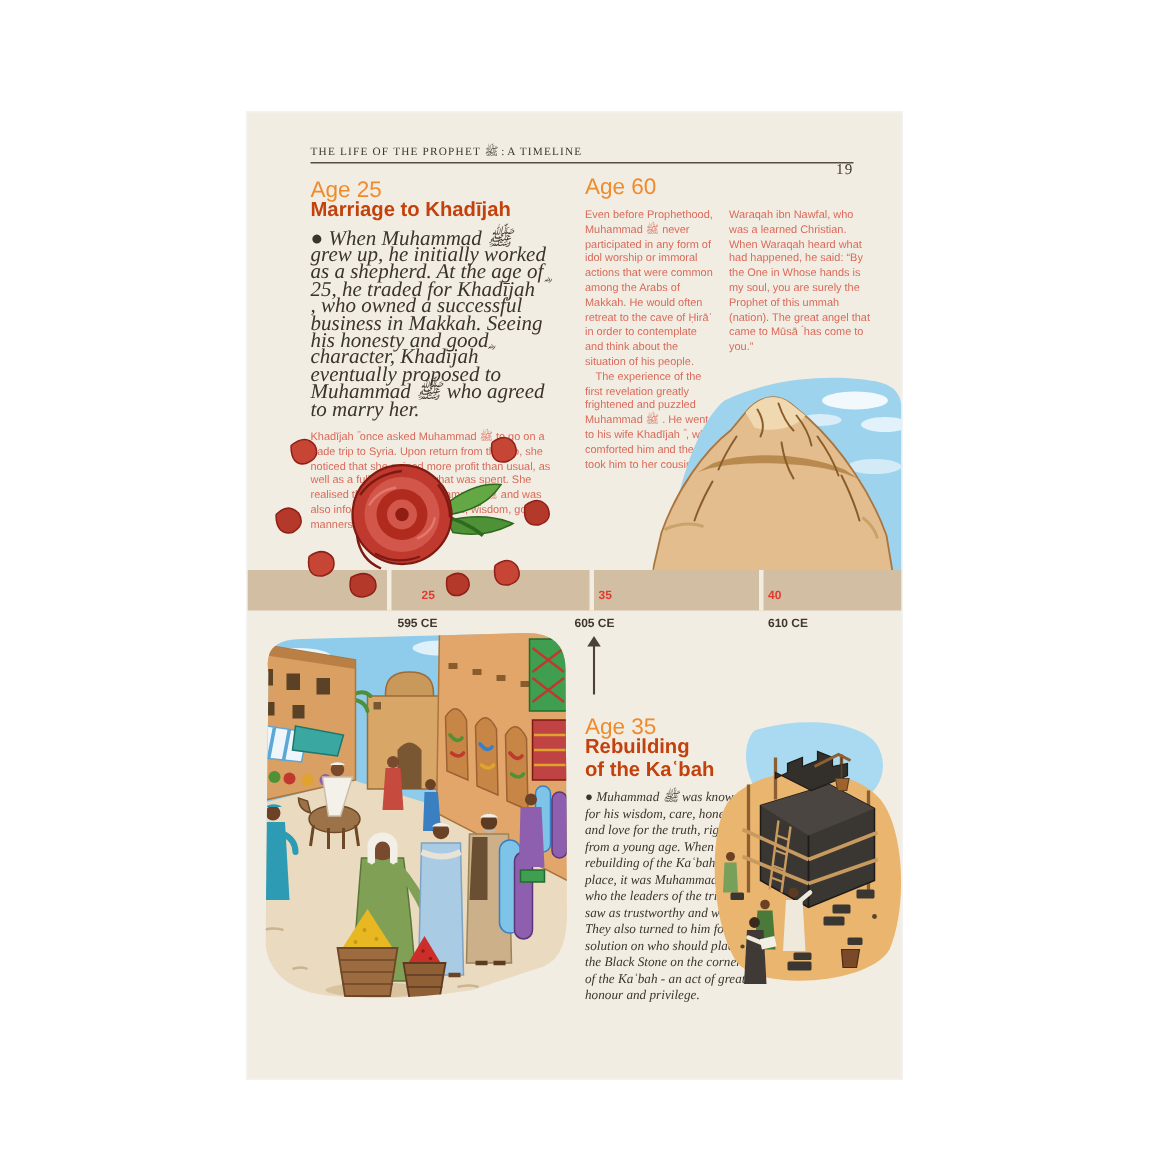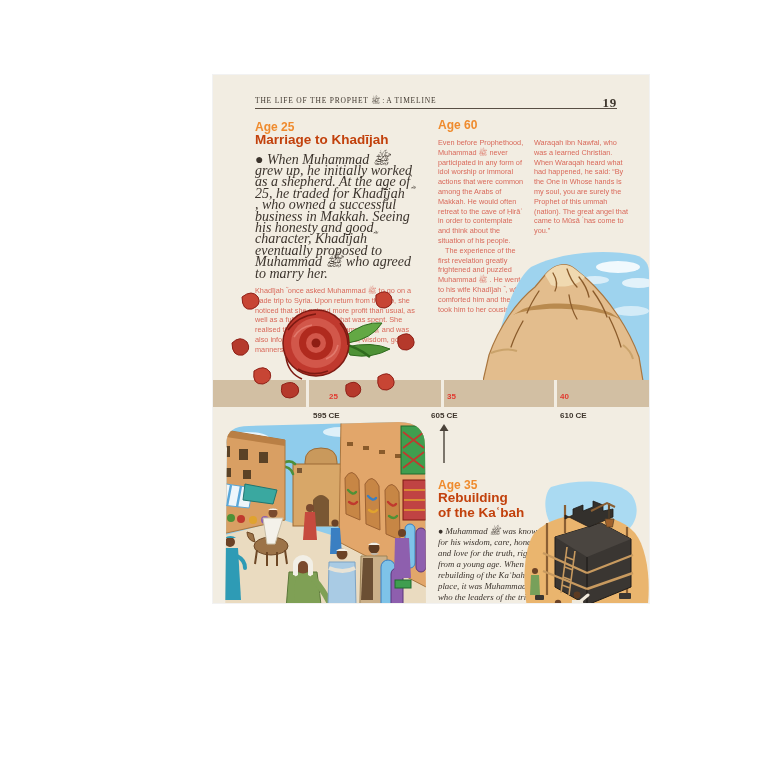--- a/index.html
+++ b/index.html
@@ -1,29 +1,29 @@
 <!DOCTYPE html>
 <html><head>
 <meta charset="utf-8">
 <style>
   html,body{margin:0;padding:0;background:#ffffff;width:768px;height:768px;overflow:hidden;}
   *{box-sizing:border-box;}
   .page{
-    position:absolute;left:165px;top:75px;width:436px;height:528px;
+    position:absolute;left:165px;top:75px;width:436px;height:644px;
     background:#f2ede2;box-shadow:0 0 0 1px rgba(0,0,0,0.05);
-    font-family:"Liberation Sans",sans-serif;color:#3b332c;overflow:hidden;margin-left:48px;
+    font-family:"Liberation Sans",sans-serif;color:#3b332c;overflow:hidden;
   }
   .abs{position:absolute;}
   
   .hdr{left:42px;top:19px;width:362px;height:15px;border-bottom:1px solid #584e44;
        font-family:"Liberation Serif",serif;font-size:7.5px;letter-spacing:0.8px;color:#3f372e;}
   .hdr .t{position:absolute;left:0;top:2px;}
-  .hdr .n{position:absolute;right:0;top:1px;font-size:13px;font-weight:bold;}
+  .hdr .n{position:absolute;right:0;top:14px;font-size:10px;font-weight:normal;}
   
-  .agelabel{font-size:12px;font-weight:bold;color:#ef8b2e;line-height:12px;}
+  .agelabel{font-size:15px;font-weight:normal;color:#ef8b2e;line-height:12px;}
   .sectitle{font-size:13.5px;font-weight:bold;color:#c2410c;line-height:14.5px;}
   
   .serifit{font-family:"Liberation Serif",serif;font-style:italic;font-size:14px;line-height:11.4px;color:#3b332c;}
   .sansred{font-size:7.3px;line-height:9.8px;color:#d96a5b;}
   .sansred p{margin:0 0 0 0;}
   .sansred p + p{text-indent:7px;}
   
   .band{left:0;top:305px;width:436px;height:27px;background:#d2bfa3;}
   .bandgap{top:305px;width:3px;height:27px;background:#f2ede2;}
   .tl-age{font-size:8px;font-weight:bold;color:#e13a30;}

